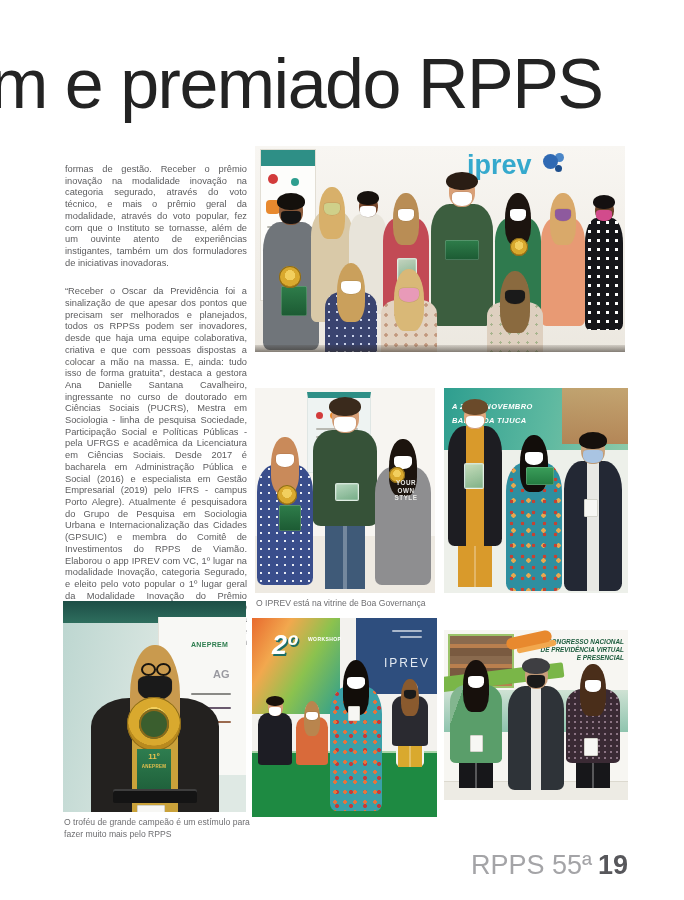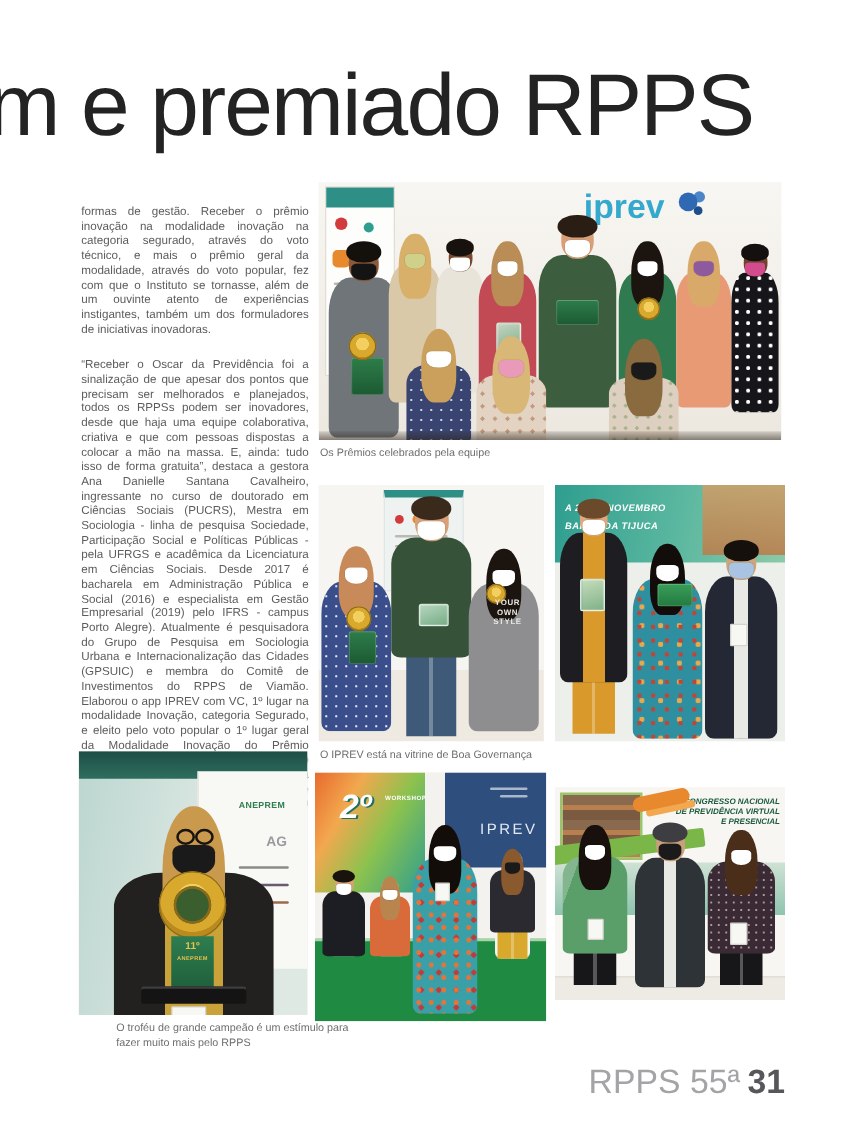--- a/index.html
+++ b/index.html
@@ -193,21 +193,20 @@
         <div class="hd"></div>
         <div class="bd" style="background-image:radial-gradient(#c2987e 22%,transparent 24%);background-size:10px 10px;"></div>
       </div>
     <div class="pp lh" style="left:232px;bottom:-12px;width:56px;--hw:25px;--bh:62px;--skin:#eac4a4;--hair:#8a6a3f;--mask:#1a1a1a;--shirt:#ded0c0;z-index:5;">
         <div class="hd"></div>
         <div class="bd" style="background-image:radial-gradient(#a8b48e 20%,transparent 22%);background-size:9px 9px;"></div>
       </div>
 
     <div class="p1-floor"></div>
   </div>
-  <div class="cap" style="left:256px;top:357px;width:360px;">Os Prêmios celebrados pela equipe</div>
 
   <div class="ph" style="left:255px;top:388px;width:180px;height:205px;">
     <div class="p2-wall"></div>
     <div class="p2-banner">
       <div class="dot" style="left:8px;top:14px;width:7px;height:7px;background:#d23b3b;"></div>
       <div class="dot" style="left:22px;top:14px;width:7px;height:7px;background:#e8892e;"></div>
       <div class="dot" style="left:36px;top:14px;width:7px;height:7px;background:#2f69b3;"></div>
       <div class="bar" style="left:8px;top:30px;width:42px;"></div>
       <div class="bar" style="left:8px;top:38px;width:34px;"></div>
       <div class="dot" style="left:8px;top:50px;width:12px;height:12px;background:#e8c24e;border-radius:3px;"></div>
@@ -270,21 +269,21 @@
         <div class="hd"></div>
         <div class="bd" style="background-image:linear-gradient(90deg,transparent 32%,#caa23a 32% 68%,transparent 68%);"></div>
       </div>
     <div class="glasses" style="left:78px;top:62px;width:28px;"></div>
     <div class="medal" style="left:64px;top:96px;width:54px;height:54px;z-index:6;"></div>
     <div class="dot" style="left:76px;top:108px;width:30px;height:30px;background:#3a5e2e;z-index:7;box-shadow:inset 0 0 0 2px #8a6a1a;"></div>
     <div class="tband" style="left:74px;top:148px;width:34px;height:44px;font-size:8px;line-height:1.1;padding-top:4px;z-index:6;"><span>11º</span><br><span style="font-size:4.5px;letter-spacing:.3px;">ANEPREM</span></div>
     <div class="tbase" style="left:50px;top:188px;width:84px;height:14px;z-index:6;"></div>
     <div class="badge" style="left:74px;top:204px;width:26px;height:18px;z-index:6;"></div>
   </div>
-  <div class="cap" style="left:64px;top:817px;width:190px;margin-left:29px;">O troféu de grande campeão é um estímulo para fazer muito mais pelo RPPS</div>
+  <div class="cap" style="left:64px;top:817px;width:190px;">O troféu de grande campeão é um estímulo para fazer muito mais pelo RPPS</div>
 
   <div class="ph" style="left:252px;top:618px;width:185px;height:199px;">
     <div class="p5-wall"></div>
     <div class="p5-banner"></div>
     <div class="p5-num">2º</div>
     <div class="p5-word">WORKSHOP</div>
     <div class="p5-panel"></div>
     <div class="bar" style="left:140px;top:12px;width:30px;background:#aab8cc;height:1.5px;z-index:1;"></div>
     <div class="bar" style="left:148px;top:18px;width:22px;background:#aab8cc;height:1.5px;z-index:1;"></div>
     <div class="p5-iprev">IPREV</div>
@@ -333,16 +332,16 @@
       </div>
     <div class="pp lh" style="left:122px;bottom:12px;width:54px;--hw:21px;--bh:74px;--skin:#d99a6e;--hair:#4a2e1a;--mask:#fff;--shirt:#3a2a34;">
         <div class="hd"></div>
         <div class="bd" style="background-image:radial-gradient(rgba(230,200,220,.7) 16%,transparent 18%);background-size:6px 6px;"></div>
         <div class="lg" style="height:26px;background-color:#17171a;"></div>
       </div>
     <div class="badge" style="left:140px;bottom:44px;width:12px;height:16px;"></div>
   </div>
 
   <div class="footer">
-    <span>RPPS 55ª</span><b>31</b>
+    <span>RPPS 55ª</span><b>19</b>
   </div>
 
 </div>
 
 </body></html>

